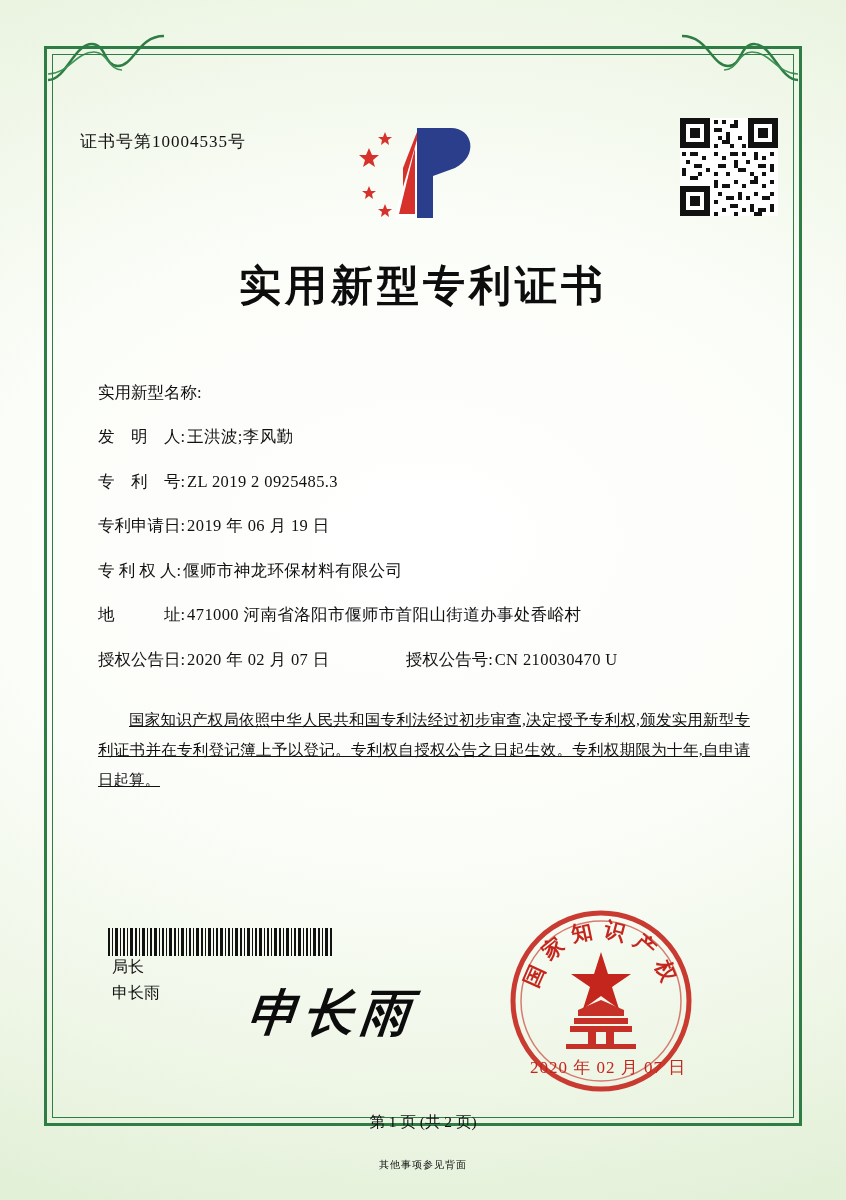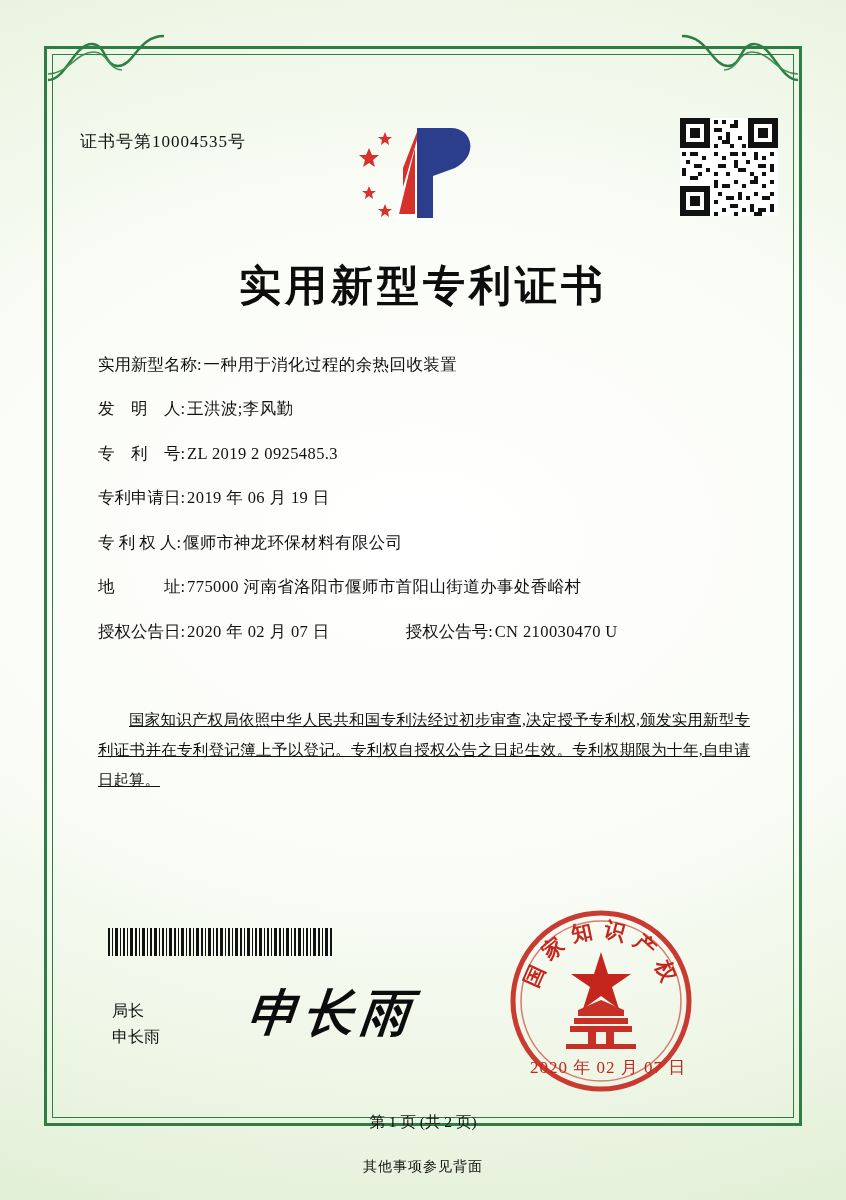--- a/index.html
+++ b/index.html
@@ -81,21 +81,21 @@
     font-weight: bold;
     letter-spacing: 4px;
     color: #0d0d0d;
     font-family: "Liberation Serif", "DejaVu Serif", serif;
   }
 
   
   .fields {
     position: absolute;
     left: 98px;
-    top: 354px;
+    top: 382px;
     width: 660px;
     text-align: right;
   }
   .field-row {
     display: flex;
     align-items: baseline;
     margin-bottom: 23px;
     font-size: 16.5px;
     line-height: 1.3;
     color: #111;
@@ -137,21 +137,21 @@
     left: 108px;
     top: 928px;
     width: 225px;
     height: 28px;
   }
 
   
   .sig-label {
     position: absolute;
     left: 112px;
-    top: 998px;
+    top: 954px;
     font-size: 16px;
     line-height: 26px;
     color: #111;
   }
   .sig-hand {
     position: absolute;
     left: 248px;
     top: 980px;
     font-size: 50px;
     font-family: "DejaVu Serif", serif;
@@ -187,21 +187,21 @@
     top: 1112px;
     text-align: center;
     font-size: 15.5px;
     color: #111;
   }
   .footer-note {
     position: absolute;
     left: 0; right: 0;
     top: 1158px;
     text-align: center;
-    font-size: 14px;
+    font-size: 10px;
     color: #111;
     letter-spacing: 1px;
   }
 </style>
 </head>
 <body>
 
 <div class="page">
 
   <div class="corner c-tl">
@@ -315,41 +315,40 @@
           <rect x="37" y="47" width="4" height="2"></rect>
       </g>
     </svg>
   </div>
 
   <div class="title">实用新型专利证书</div>
 
   <div class="fields">
     <div class="field-row">
       <span class="f-label">实用新型名称:</span>
-      <span class="f-value">一种用于消化过程的余热回收装置</span>
     </div>
     <div class="field-row">
       <span class="f-label">发　明　人:</span>
       <span class="f-value">王洪波;李风勤</span>
     </div>
     <div class="field-row">
       <span class="f-label">专　利　号:</span>
       <span class="f-value">ZL 2019 2 0925485.3</span>
     </div>
     <div class="field-row">
       <span class="f-label">专利申请日:</span>
       <span class="f-value">2019 年 06 月 19 日</span>
     </div>
     <div class="field-row">
       <span class="f-label">专 利 权 人:</span>
       <span class="f-value">偃师市神龙环保材料有限公司</span>
     </div>
     <div class="field-row">
       <span class="f-label">地　　　址:</span>
-      <span class="f-value">775000 河南省洛阳市偃师市首阳山街道办事处香峪村</span>
+      <span class="f-value">471000 河南省洛阳市偃师市首阳山街道办事处香峪村</span>
     </div>
     <div class="field-row">
       <span class="f-label">授权公告日:</span>
       <span class="f-value">2020 年 02 月 07 日</span>
       <span class="f-label f-label2">授权公告号:</span>
       <span class="f-value">CN 210030470 U</span>
     </div>
   </div>
 
   <div class="paras">

